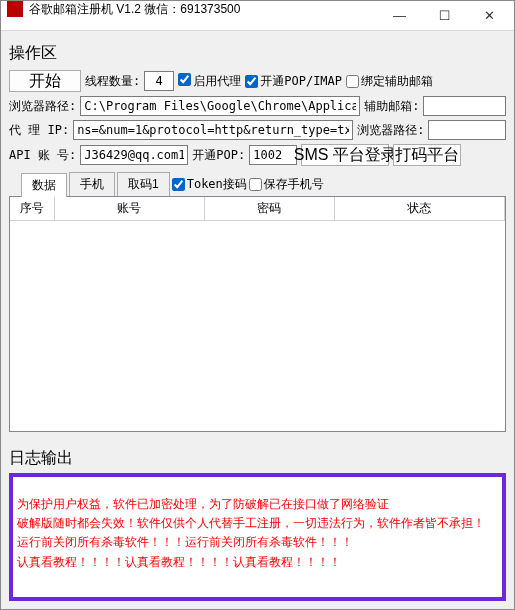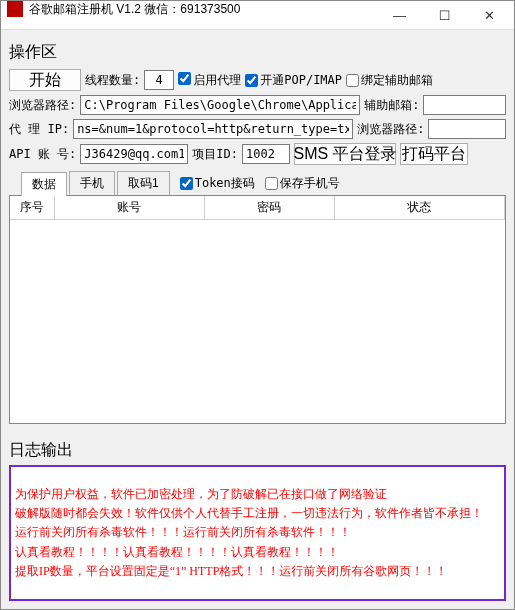--- a/index.html
+++ b/index.html
@@ -13,26 +13,26 @@
 .controls { padding: 4px 8px; display: flex; flex-direction: column; gap: 4px; }
 .row { display: flex; align-items: center; gap: 4px; flex-wrap: nowrap; }
 .btn-std { height: 22px; padding: 0 8px; background: #fdfdfd; border: 1px solid #adadad; font-size: 16px; cursor: pointer; white-space: nowrap; display: inline-flex; align-items: center; justify-content: center; }
 input[type=text] { height: 20px; border: 1px solid #7a7a7a; padding: 0 3px; font-size: 12px; font-family: SimSun, monospace; background: #fff; }
 input[type=checkbox] { width: 13px; height: 13px; accent-color: #0066cc; }
 .lbl { font-size: 12px; white-space: nowrap; font-family: SimSun, monospace; }
 .tabs { display: flex; align-items: center; gap: 2px; padding: 2px 8px 0; }
 .tab { padding: 3px 10px; background: #fff; border: 1px solid #aaa; border-bottom: none; font-size: 12px; cursor: pointer; }
 .tab.active { background: #fff; position: relative; top: 1px; margin-left: 12px; }
 .tab:not(.active) { background: #f0f0f0; }
-.tabs .cb { margin-left: 8px; display: flex; align-items: center; gap: 2px; }
+.tabs .cb { display: flex; align-items: center; gap: 2px; }
 .table-wrap { margin: 0 8px; border: 1px solid #828790; background: #fff; height: 236px; overflow: auto; }
 table { width: 100%; border-collapse: collapse; font-size: 12px; }
 th { text-align: center; font-weight: normal; padding: 3px 0; border-right: 1px solid #d0d0d0; border-bottom: 1px solid #d0d0d0; background: #fff; font-family: SimSun; }
 .log-area { margin: 2px 8px 8px; flex: 1; display: flex; flex-direction: column; }
-.log-box { border: 2px solid #6d28d9; background: #fff; flex: 1; overflow-y: scroll; padding: 18px 4px; font-size: 12px; font-family: SimSun; line-height: 1.6; }
+.log-box { border: 4px solid #6d28d9; background: #fff; flex: 1; overflow-y: scroll; padding: 18px 4px; font-size: 12px; font-family: SimSun; line-height: 1.6; }
 .log-box .line { color: #f00; white-space: nowrap; }
 </style>
 </head>
 <body>
 
 <div class="window">
 
   <div class="titlebar">
     <div class="icon"></div>
     <div class="title">谷歌邮箱注册机 V1.2  微信：691373500</div>
@@ -73,23 +73,23 @@
     <div class="row">
       <span class="lbl">代 理 IP:</span>
       <input type="text" style="width: 280px;" value="ns=&amp;num=1&amp;protocol=http&amp;return_type=txt&amp;lh=1&amp;st=">
       <span class="lbl">浏览器路径:</span>
       <input type="text" style="flex: 1 1 0%; min-width: 30px;" value="">
     </div>
 
     <div class="row">
       <span class="lbl">API 账 号:</span>
       <input type="text" style="width: 108px;" value="J36429@qq.com18">
-      <span class="lbl">项目ID:</span>
+      <span class="lbl">开通POP:</span>
       <input type="text" style="width: 48px;" value="1002">
-      <button class="btn-std" style="width:102px">SMS 平台登录</button>
+      <button class="btn-std" style="width:88px">SMS 平台登录</button>
       <button class="btn-std" style="width:68px">打码平台</button>
     </div>
 
 
   </div>
 
   <div class="tabs">
     <div class="tab active">数据</div>
     <div class="tab">手机</div>
     <div class="tab">取码1</div>
@@ -118,17 +118,16 @@
   </div>
 
   <div class="section-label" style="margin-top:4px">日志输出</div>
 
   <div class="log-area">
     <div class="log-box" id="log-box">
         <div class="line">为保护用户权益，软件已加密处理，为了防破解已在接口做了网络验证</div>
         <div class="line">破解版随时都会失效！软件仅供个人代替手工注册，一切违法行为，软件作者皆不承担！</div>
         <div class="line">运行前关闭所有杀毒软件！！！运行前关闭所有杀毒软件！！！</div>
         <div class="line">认真看教程！！！！认真看教程！！！！认真看教程！！！！</div>
-        <div class="line">提取IP数量，平台设置固定是“1” HTTP格式！！！运行前关闭所有谷歌网页！！！</div>
       </div>
   </div>
 
 </div>
 
 </body></html>

